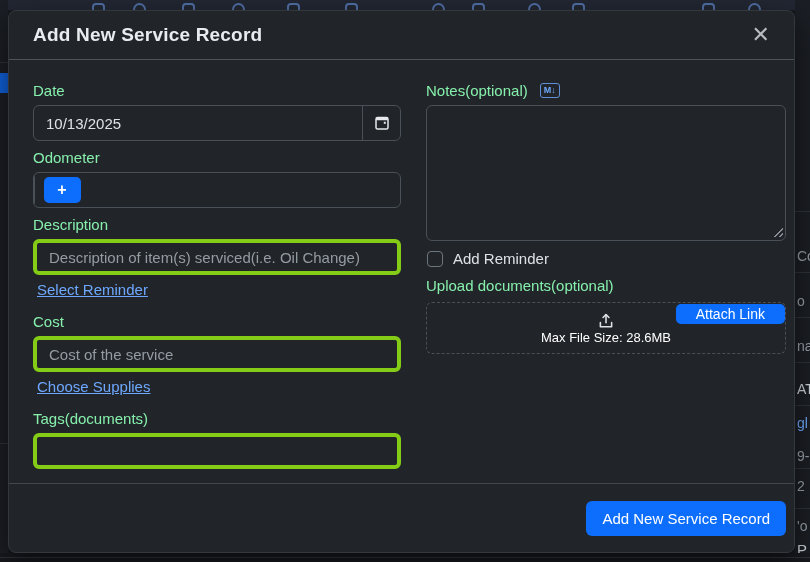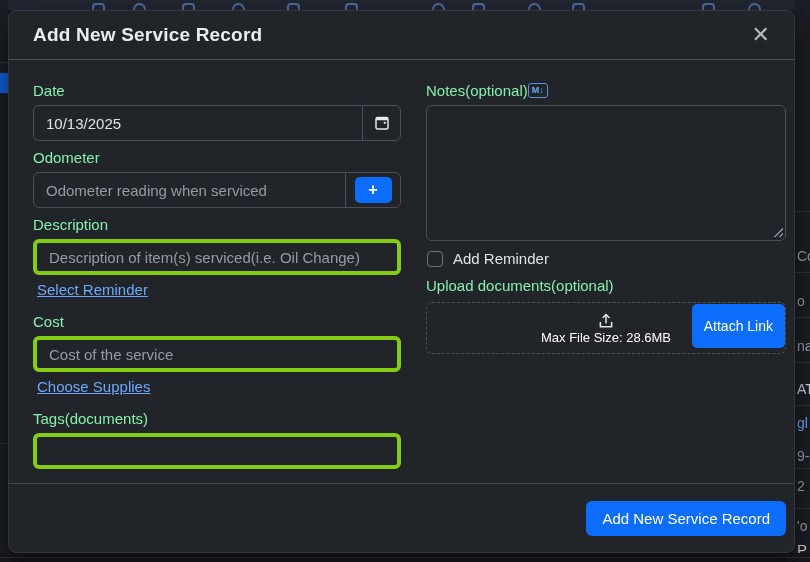--- a/index.html
+++ b/index.html
@@ -46,40 +46,40 @@
   .ig-seg { display:flex; align-items:center; justify-content:center; border-left:1px solid #495057; }
   .seg-date { width:38px; background:transparent; border-top:none; border-right:none; border-bottom:none; cursor:pointer; }
   .seg-odo { width:55px; }
   .plus-btn { width:37px; height:26px; background:#0d6efd; border:none; border-radius:5px; color:#fff;
               font-size:16px; font-weight:700; line-height:1; cursor:pointer; display:flex;
               align-items:center; justify-content:center; padding-bottom:2px; }
 
   .link-row { margin:6px 0 14px 4px; }
   .form-link { color:#6ea8fe; font-size:15px; text-decoration:underline; cursor:pointer; }
 
-  .notes-head { display:flex; align-items:center; gap:0; margin-bottom:6px; }
+  .notes-head { display:flex; align-items:center; gap:12px; margin-bottom:6px; }
   .md-badge { font-size:9px; font-weight:700; color:#6ea8fe; border:1px solid #5f8fd6; border-radius:3px;
               padding:1px 3px 2px 3px; letter-spacing:0; }
   .notes-wrap { position:relative; margin-bottom:9px; }
   .notes-area { display:block; width:100%; height:136px; background:#212529; border:1px solid #495057;
                 border-radius:6px; resize:none; outline:none; color:#dee2e6; font-size:15px; padding:8px 12px;
                 font-family:"Liberation Sans", sans-serif; }
   .grip { position:absolute; right:3px; bottom:4px; width:11px; height:11px;
           clip-path:polygon(100% 0,100% 100%,0 100%);
           background:repeating-linear-gradient(135deg, transparent 0 2px, #868d94 2px 3.5px); }
 
   .checkbox-row { display:flex; align-items:center; gap:10px; margin:0 0 10px 1px; }
   .checkbox { appearance:none; -webkit-appearance:none; width:16px; height:16px; border:1px solid #6c757d;
               border-radius:4px; background:transparent; margin:0; cursor:pointer; }
   .checkbox-label { font-size:15px; color:#dee2e6; cursor:pointer; }
 
   .upload-box { position:relative; border:1px dashed #495057; border-radius:6px; height:52px; margin-top:8px;
                 display:flex; flex-direction:column; align-items:center; justify-content:center; gap:1px; }
   .max-size { font-size:13px; color:#ffffff; }
-  .attach-btn { position:absolute; top:1px; right:0; height:44px; padding:0 12px; background:#0d6efd;
+  .attach-btn { position:absolute; top:1px; right:0; height:20px; padding:0 20px; background:#0d6efd;
                 color:#fff; border:none; border-radius:5px; font-size:14px; cursor:pointer; }
 
   .modal-footer { border-top:1px solid #42474c; padding:17px 8px 0 0; height:69px;
                   display:flex; justify-content:flex-end; gap:10px; }
   .btn { height:35px; padding:0 16px; border:none; border-radius:6px; font-size:15px; color:#fff; cursor:pointer;
          font-family:"Liberation Sans", sans-serif; }
   .btn-cancel { background:#6c757d; }
   .btn-primary { background:#0d6efd; }
 </style>
 </head>
@@ -151,21 +151,20 @@
                 <rect x="2" y="2.6" width="12" height="11.4" rx="1.6" stroke="#e8eaed" stroke-width="1.5"></rect>
                 <rect x="2" y="2.6" width="12" height="2.6" rx="1.2" fill="#e8eaed"></rect>
                 <rect x="9.8" y="6.8" width="2" height="2" fill="#e8eaed"></rect>
               </svg>
             </span>
           </button>
         </div>
 
         <label class="field-label">Odometer</label>
         <div class="input-group">
-          <input class="ig-input" type="text" placeholder="Odometer reading when serviced" style="">
           <div class="ig-seg seg-odo">
             <button class="plus-btn">+</button>
           </div>
         </div>
 
         <label class="field-label">Description</label>
         <input class="text-input" type="text" placeholder="Description of item(s) serviced(i.e. Oil Change)" style="">
 
         <div class="link-row">
           <a class="form-link">Select Reminder</a>

